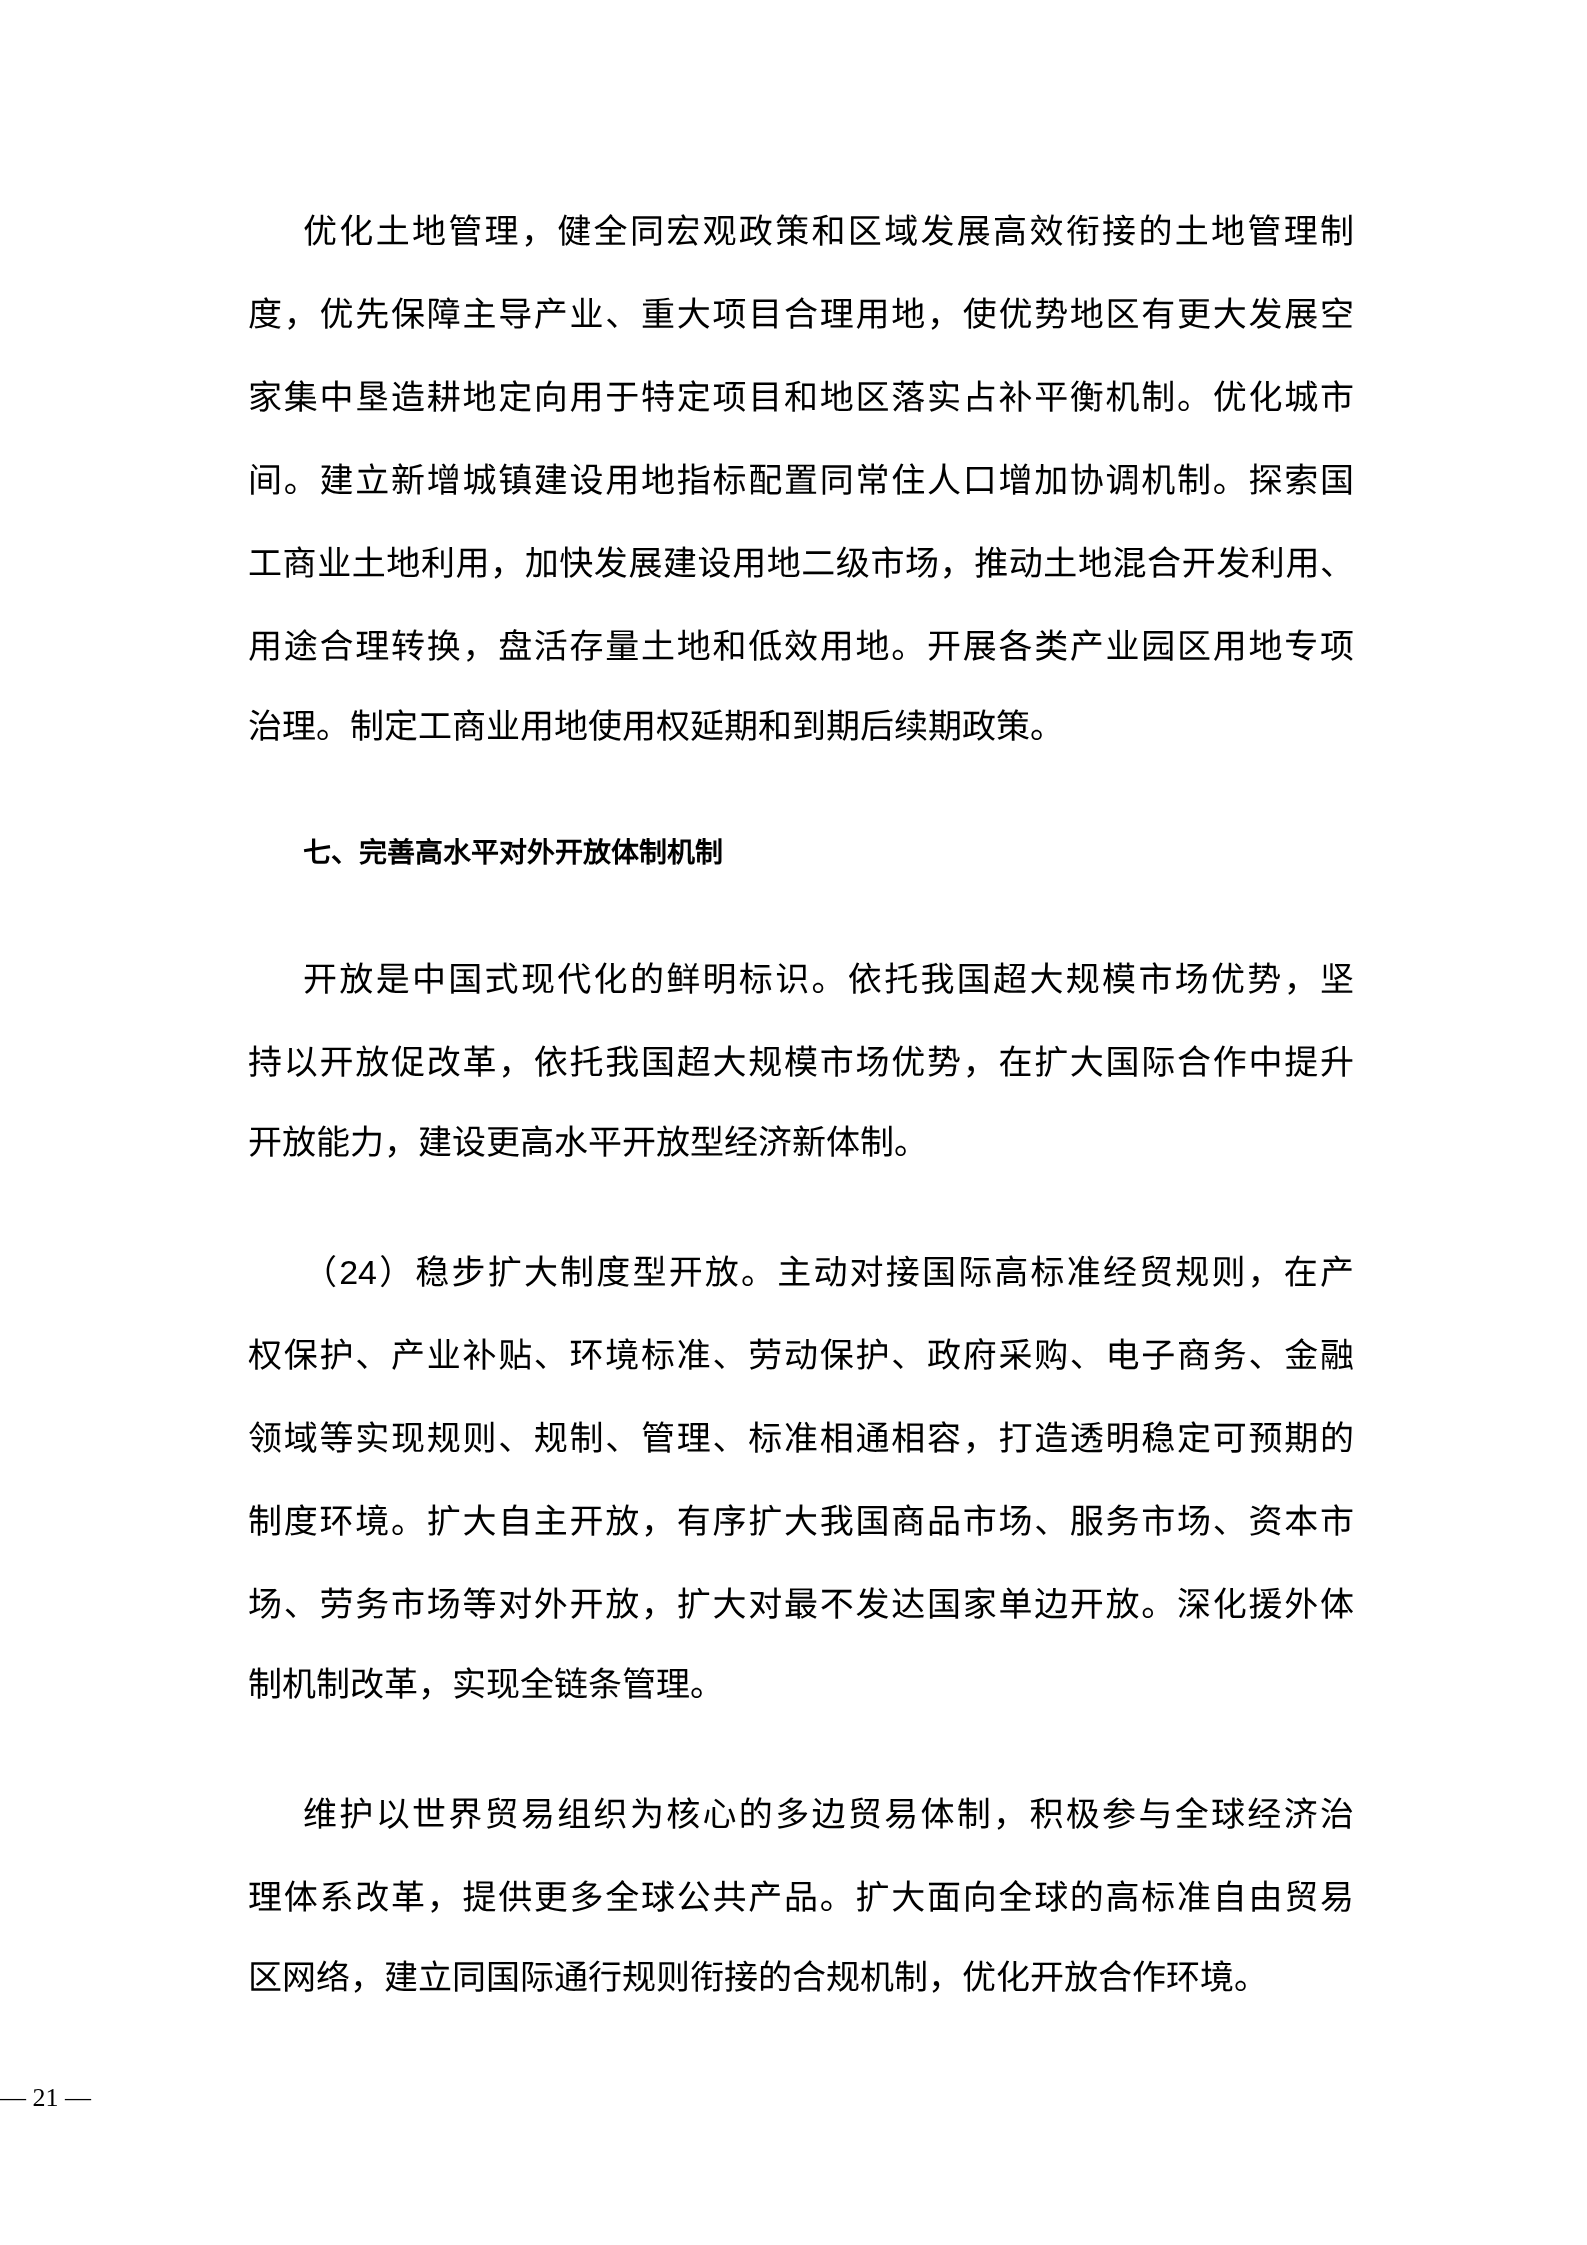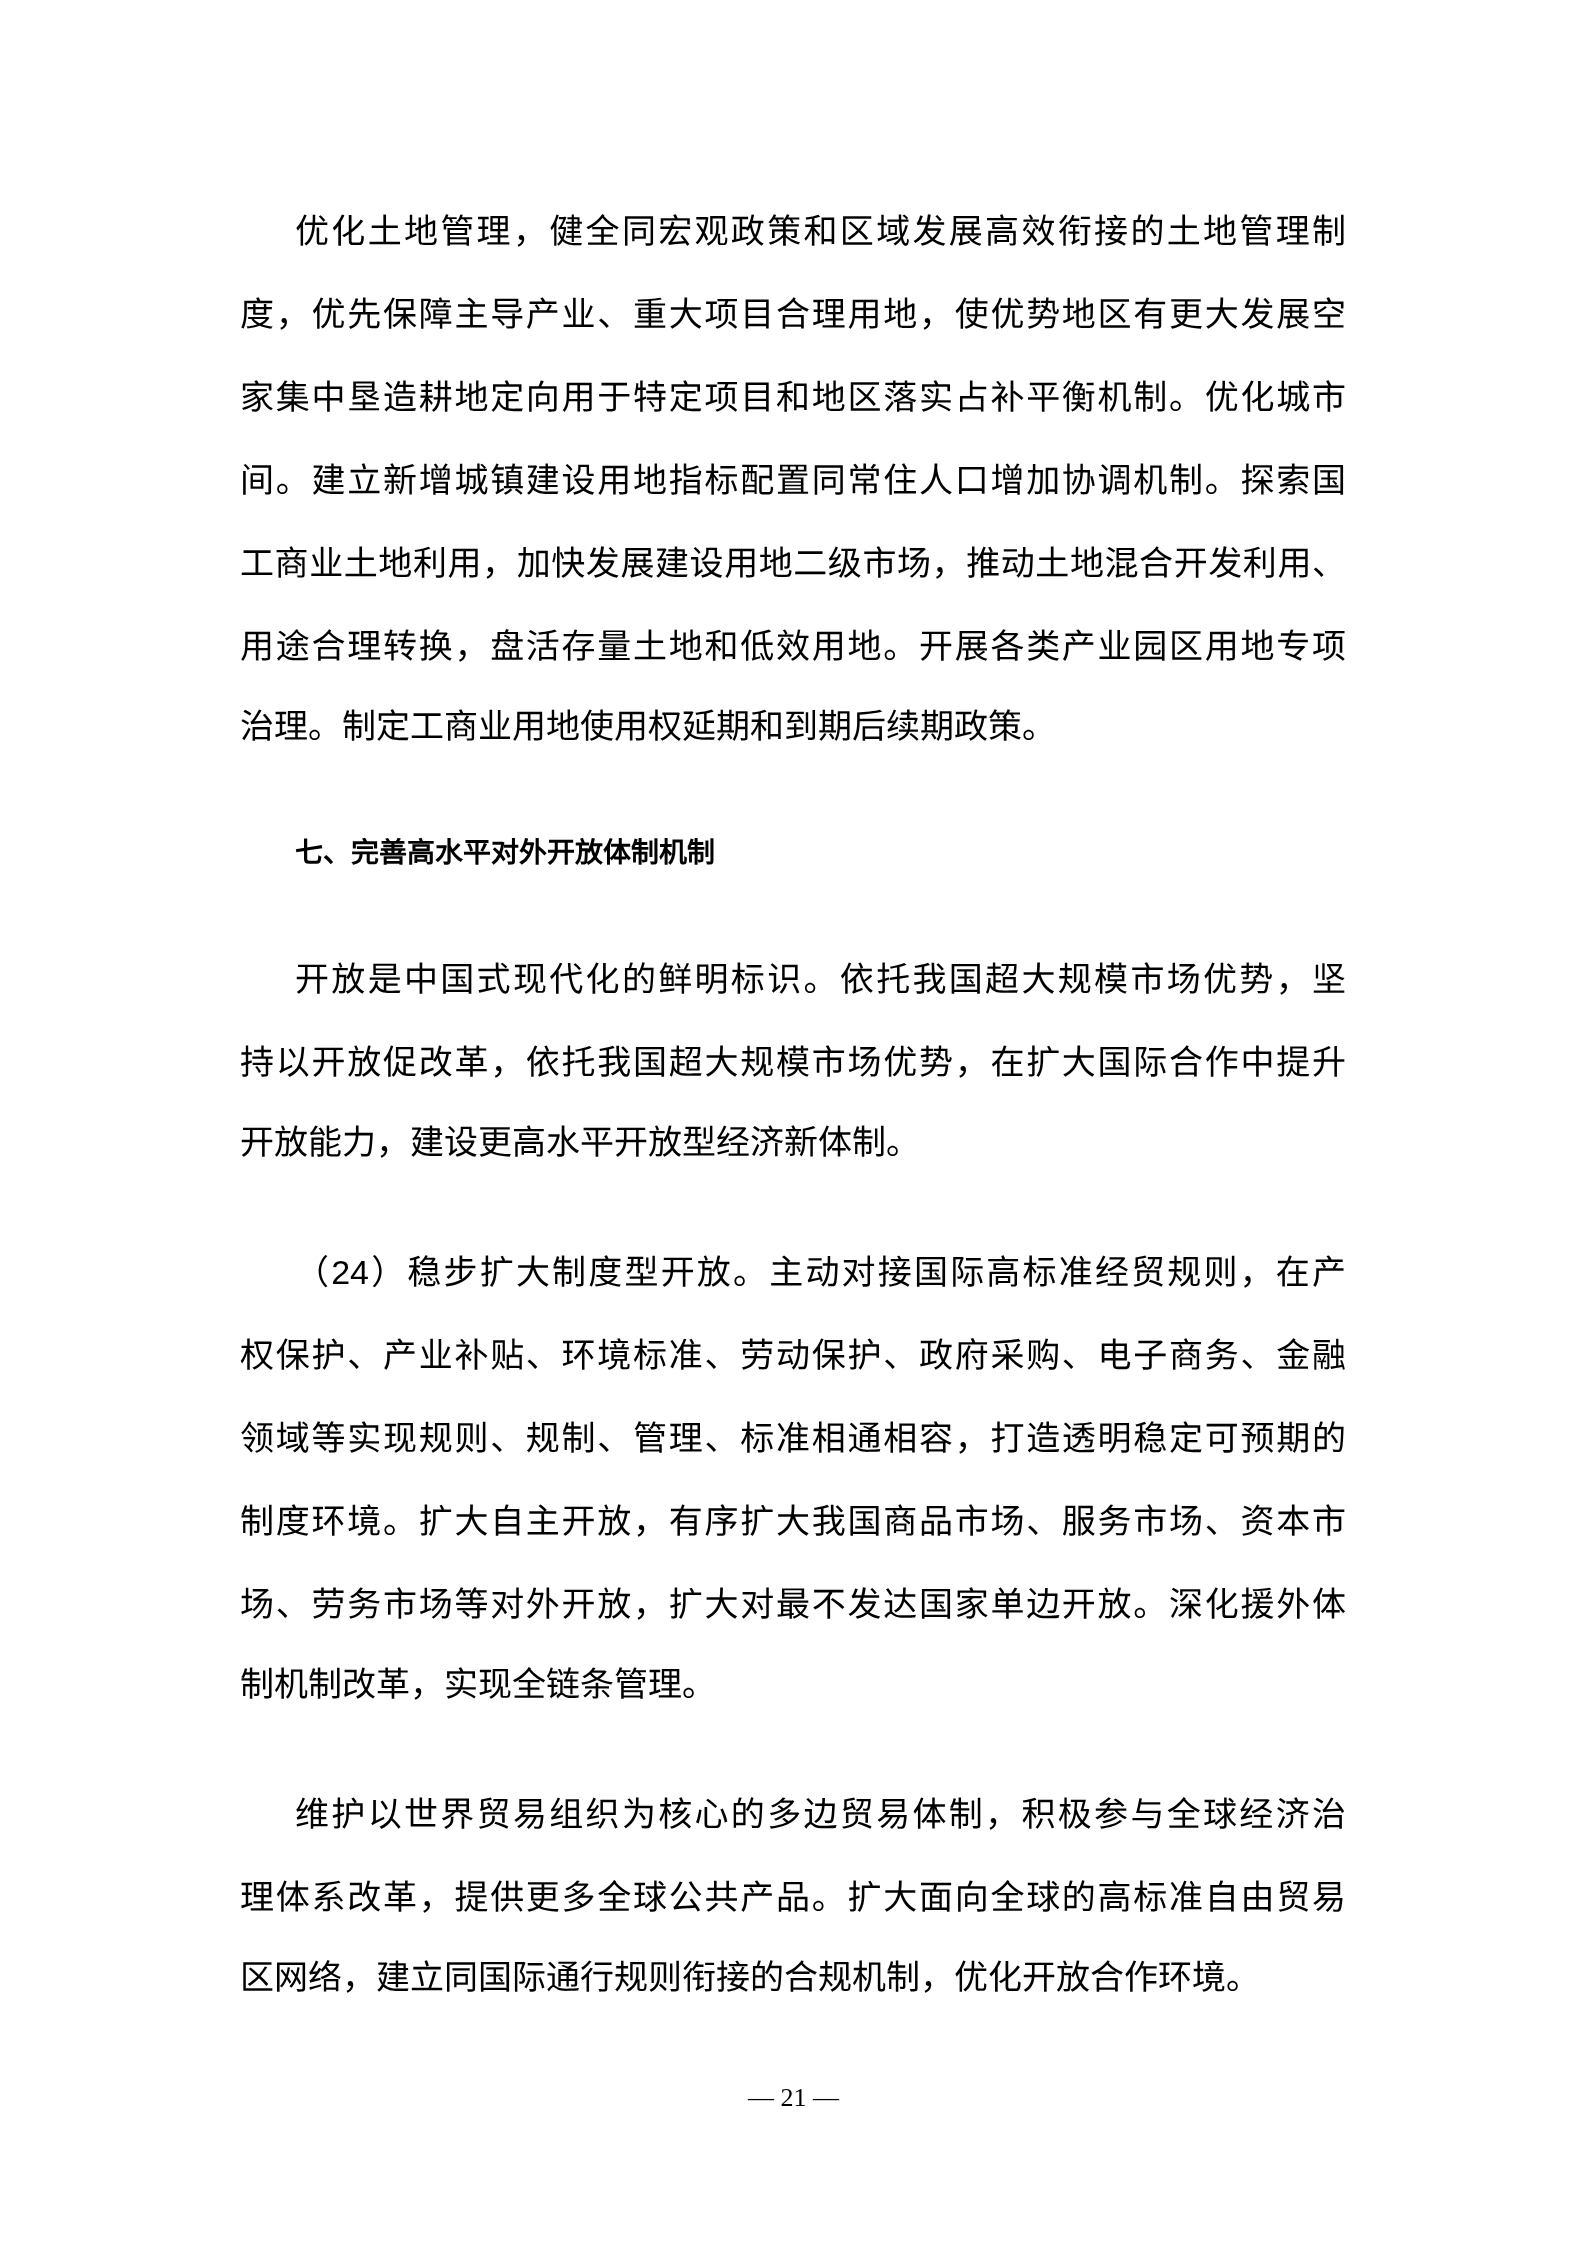--- a/index.html
+++ b/index.html
@@ -10,21 +10,21 @@
   body {
     position: relative;
     width: 1587px;
     height: 2245px;
     color: #000000;
     font-family: "Liberation Sans", sans-serif;
     overflow: hidden;
   }
   .content {
     position: absolute;
-    left: 240px;
+    left: 248px;
     top: 190px;
     width: 1106px;
   }
   .content > :first-child {
     margin-top: 0;
   }
   .para-lines {
     margin: 44px 0 0 0;
   }
   .para-lines .line {
@@ -47,21 +47,20 @@
     line-height: 83px;
     font-weight: 700;
     text-indent: 55px;
     white-space: nowrap;
   }
   .footer {
     position: absolute;
     top: 2082px;
     left: 0;
     width: 1587px;
-    text-align: center;
     font-family: "Liberation Serif", serif;
     font-size: 26px;
     line-height: 1.2;
   }
 </style>
 </head>
 <body>
 
 <main class="content">
   <section class="para-lines">

